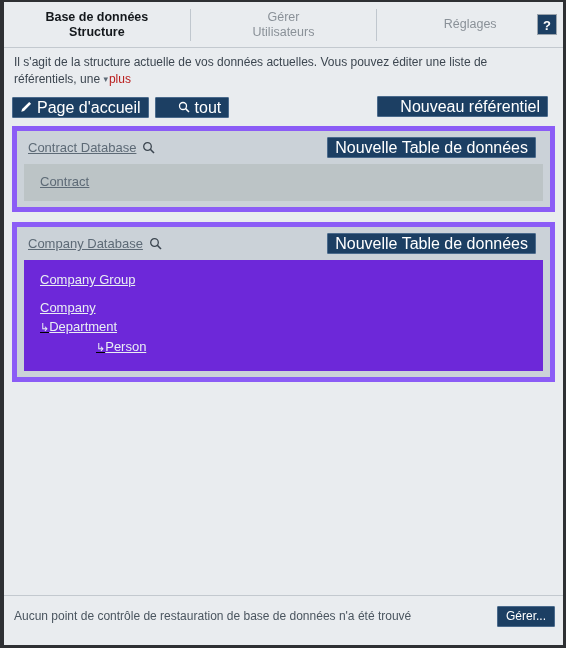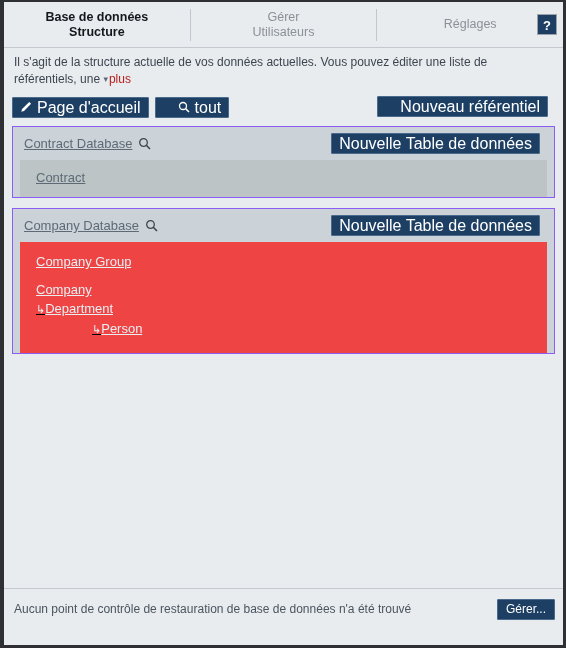--- a/index.html
+++ b/index.html
@@ -130,23 +130,23 @@
 
   
   .content {
     flex: 1 1 auto;
     overflow: hidden;
     padding: 0 8px;
     margin-top: 8px;
   }
   .db-section {
     background: #cbd2d8;
-    border: 1px solid #8b5cf6;
+    border: 5px solid #8b5cf6;
     margin-bottom: 10px;
-    padding: 6px 7px 0 7px;
+    padding: 6px 7px 6px 7px;
     box-sizing: border-box;
   }
   .db-head {
     position: relative;
     height: 21px;
     display: flex;
     align-items: center;
   }
   .db-title {
     font-size: 13px;
@@ -160,21 +160,21 @@
     cursor: pointer;
     display: inline-flex;
     align-items: center;
   }
   .tables-panel {
     margin-top: 6px;
     padding: 8px 0 10px 0;
     background: #bcc4c6;
   }
   .tables-panel.dark {
-    background: #ef4444;
+    background: #6d28d9;
     padding: 10px 0 14px 0;
   }
   .tbl-row {
     font-size: 13px;
     line-height: 17px;
     padding: 1px 0 1px 16px;
     white-space: nowrap;
     text-decoration: underline;
   }
   .tbl-link {
@@ -191,21 +191,21 @@
   }
   .ind-2 { padding-left: 24px; margin-left: 48px; }
 
   
   .footer {
     flex: 0 0 40px;
     border-top: 1px solid #c3c9cf;
     background: #e9ecef;
     display: flex;
     align-items: center;
-    padding: 0 8px 16px 10px;
+    padding: 0 8px 9px 10px;
     position: relative;
   }
   .footer-text {
     font-size: 12px;
     color: #4a555f;
   }
   .footer-btn {
     position: absolute;
     right: 8px;
     background: #1c3f63;

